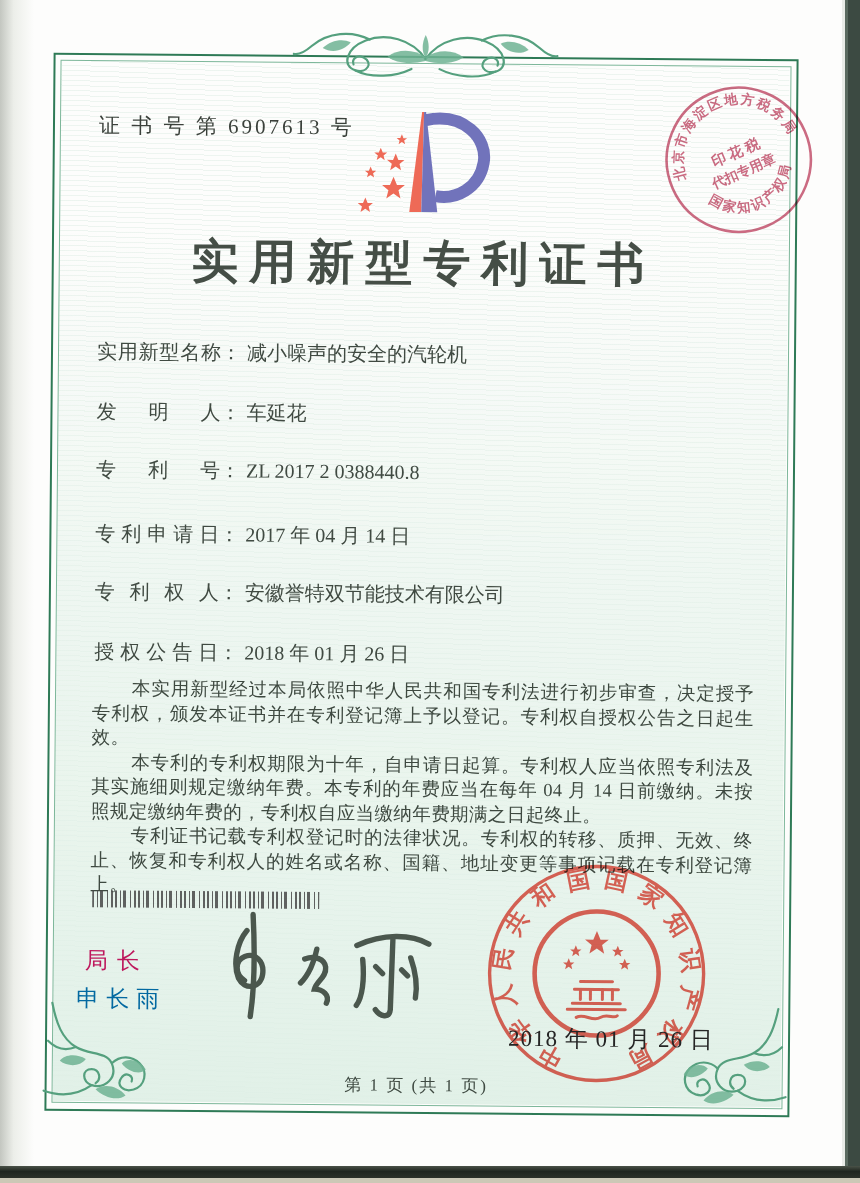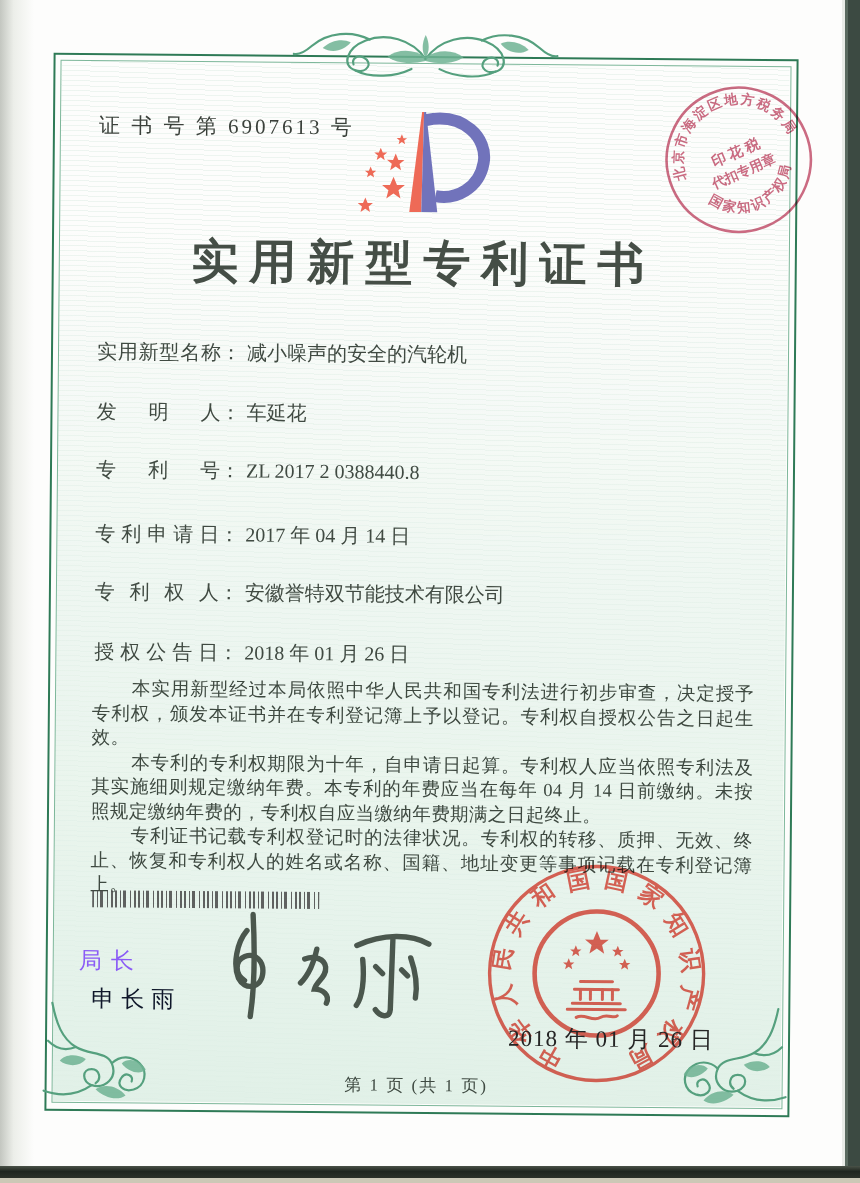--- a/index.html
+++ b/index.html
@@ -29,24 +29,24 @@
          letter-spacing:11px;color:#454e46;}
   .field{left:95px;width:660px;font-size:20px;color:#404a42;white-space:nowrap;}
   .field .lab{display:inline-block;width:124px;text-align:justify;text-align-last:justify;vertical-align:bottom;}
   .field .colon{margin-right:6px;}
   #paras{left:93px;top:679px;width:662px;font-size:18.5px;line-height:24.5px;color:#3e4940;
          text-align:justify;}
   #paras p{margin:0;text-indent:2.15em;letter-spacing:.4px;}
   #barcode{left:95px;top:893px;width:227px;height:17px;opacity:.85;background:
      repeating-linear-gradient(90deg,#474747 0 2px,transparent 2px 5px,#474747 5px 6px,transparent 6px 8px,
        #474747 8px 11px,transparent 11px 15px,#474747 15px 16px,transparent 16px 19px,#474747 19px 21px,transparent 21px 23px);}
-  #signer-title{left:82px;top:948px;font-family:Liberation Sans, sans-serif;font-size:23px;
-      letter-spacing:9px;color:#8b5cf6;}
-  #signer-name{left:95px;top:986px;font-family:"Liberation Sans",sans-serif;font-size:23px;
-      letter-spacing:7px;color:#0f172a;}
+  #signer-title{left:88px;top:948px;font-family:Liberation Sans, sans-serif;font-size:23px;
+      letter-spacing:9px;color:#be185d;}
+  #signer-name{left:80px;top:986px;font-family:"Liberation Sans",sans-serif;font-size:23px;
+      letter-spacing:7px;color:#0369a1;}
   #sig{left:208px;top:910px;}
   #seal{left:484px;top:856px;mix-blend-mode:multiply;opacity:.92;}
   #seal-date{left:512px;top:1022px;font-size:23px;color:#252525;letter-spacing:1px;z-index:12;}
   #footer{left:50px;top:1074px;width:741px;text-align:center;font-size:17px;color:#3f4a42;letter-spacing:2px;}
   #stamp{left:650px;top:72px;mix-blend-mode:multiply;opacity:.9;}
   svg text{font-family:"Liberation Serif","DejaVu Serif",serif;}
   .orn{stroke:#55a07e;fill:none;stroke-width:2.2;stroke-linecap:round;}
   .orn-fill{fill:#6fb393;stroke:none;opacity:.85;}
 </style>
 </head>

